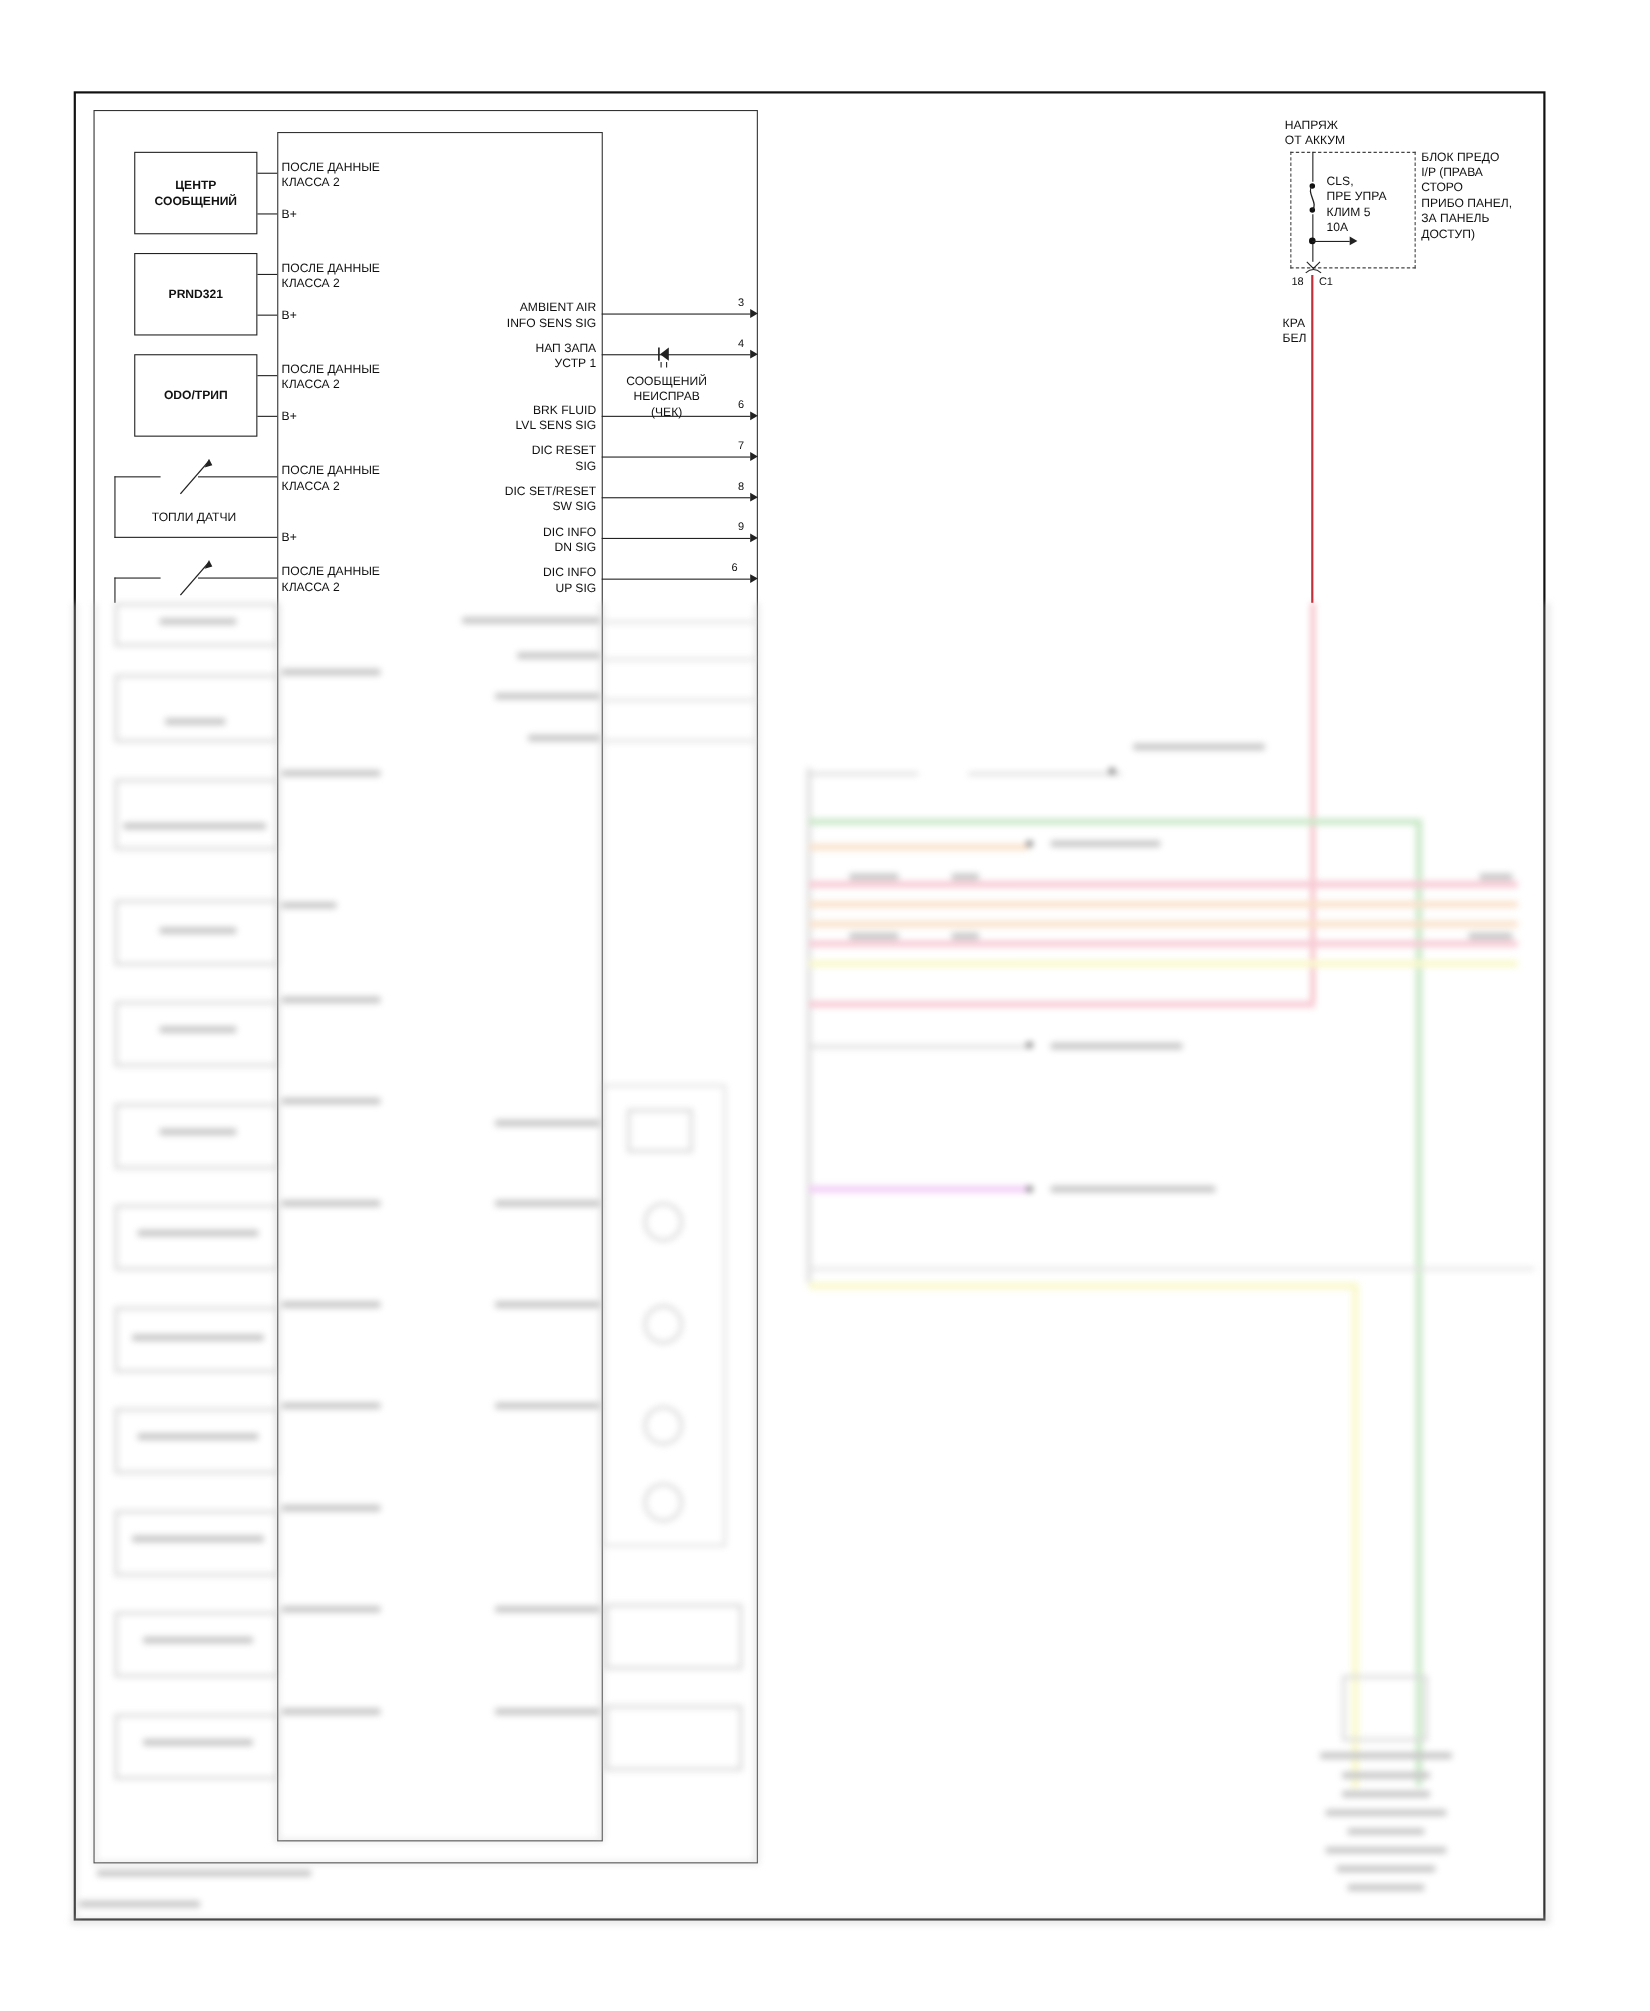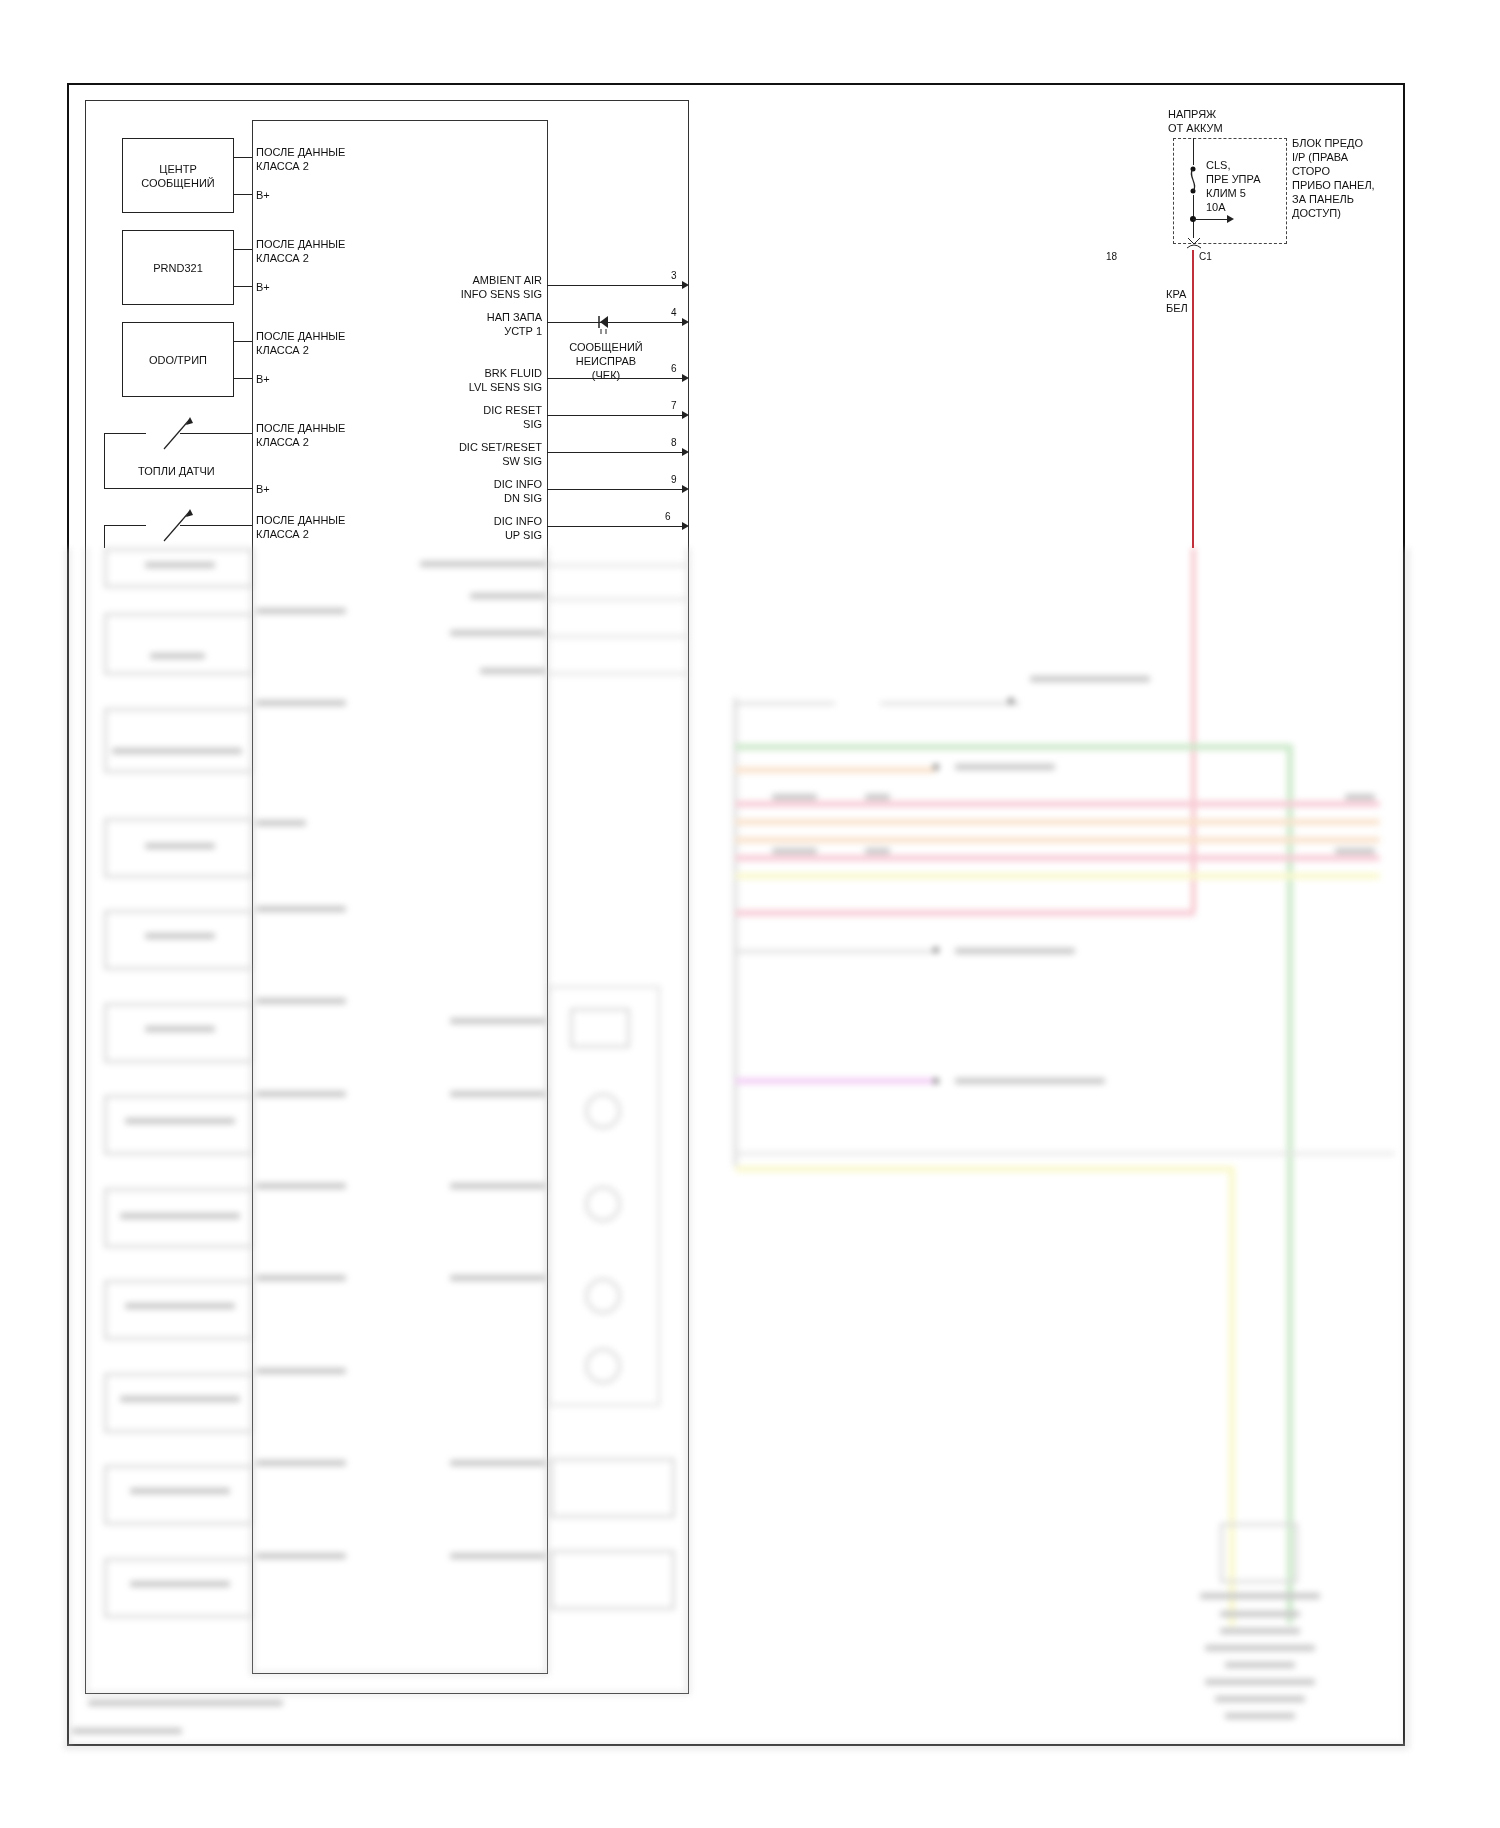--- a/index.html
+++ b/index.html
@@ -1,21 +1,21 @@
 <!DOCTYPE html>
 <html><head>
 <meta charset="utf-8">
 <style>
   html, body { margin:0; padding:0; background:#ffffff; }
   body { width:1500px; height:1828px; position:relative; overflow:hidden; font-family:"Liberation Sans", sans-serif; color:#111; }
   .abs { position:absolute; }
   .frame-outer { left:67px; top:83px; width:1338px; height:1663px; border:2px solid #111; box-sizing:border-box; }
   .frame-inner { left:85px; top:100px; width:604px; height:1594px; border:1px solid #333; box-sizing:border-box; }
   .bus { left:252px; top:120px; width:296px; height:1554px; border:1px solid #333; box-sizing:border-box; }
-  .comp { border:1px solid #222; box-sizing:border-box; display:flex; align-items:center; justify-content:center; text-align:center; font-size:11px; line-height:14px; white-space:pre-line; }
+  .comp { border:1px solid #222; box-sizing:border-box; display:flex; align-items:center; justify-content:center; text-align:center; font-size:11px; line-height:14px; white-space:pre-line;font-weight:bold; }
   .lbl { font-size:11px; line-height:14px; white-space:pre-line; }
   .lbl-r { text-align:right; }
   .hline { height:1px; background:#222; }
   .vline { width:1px; background:#222; }
   .pin { font-size:10px; }
   .arrow { width:0; height:0; border-top:4px solid transparent; border-bottom:4px solid transparent; border-left:7px solid #222; }
   .dashed { border:1.5px dashed #444; box-sizing:border-box; }
   .dot { width:6px; height:6px; border-radius:50%; background:#111; }
   
   .blurred { filter: blur(3px); opacity:0.55; }
@@ -152,21 +152,21 @@
 <div class="abs lbl" style="left:1292px;top:136px;">БЛОК ПРЕДО
 I/P (ПРАВА
 СТОРО
 ПРИБО ПАНЕЛ,
 ЗА ПАНЕЛЬ
 ДОСТУП)</div>
 <svg class="abs" style="left:1185px;top:236px;" width="18" height="14">
   <path d="M3 2 L9 8 L15 2" stroke="#222" stroke-width="1" fill="none"></path>
   <path d="M2 12 Q9 6 16 12" stroke="#222" stroke-width="1" fill="none"></path>
 </svg>
-<div class="abs pin" style="left:1106px;top:251px;">18</div>
+<div class="abs pin" style="left:1174px;top:251px;">18</div>
 <div class="abs pin" style="left:1199px;top:251px;">C1</div>
 <div class="abs" style="left:1192px;top:250px;width:2px;height:298px;background:#c0303a;"></div>
 <div class="abs lbl" style="left:1166px;top:287px;">КРА
 БЕЛ</div>
 
 <div class="abs blurred" style="left:0;top:548px;width:1500px;height:1280px;">
 
   <div class="abs bl-line" style="left:66px;top:0;width:4px;height:1200px;"></div>
   <div class="abs bl-line" style="left:85px;top:0;width:3px;height:1146px;"></div>
   <div class="abs bl-line" style="left:250px;top:0;width:4px;height:1126px;"></div>

